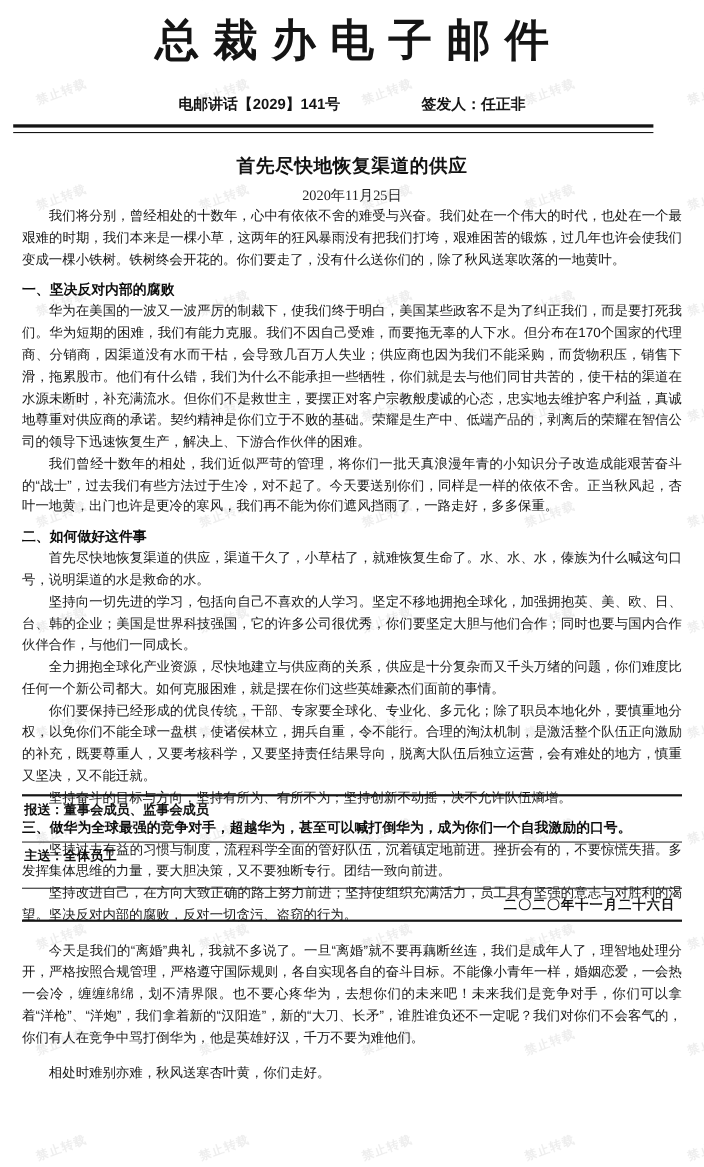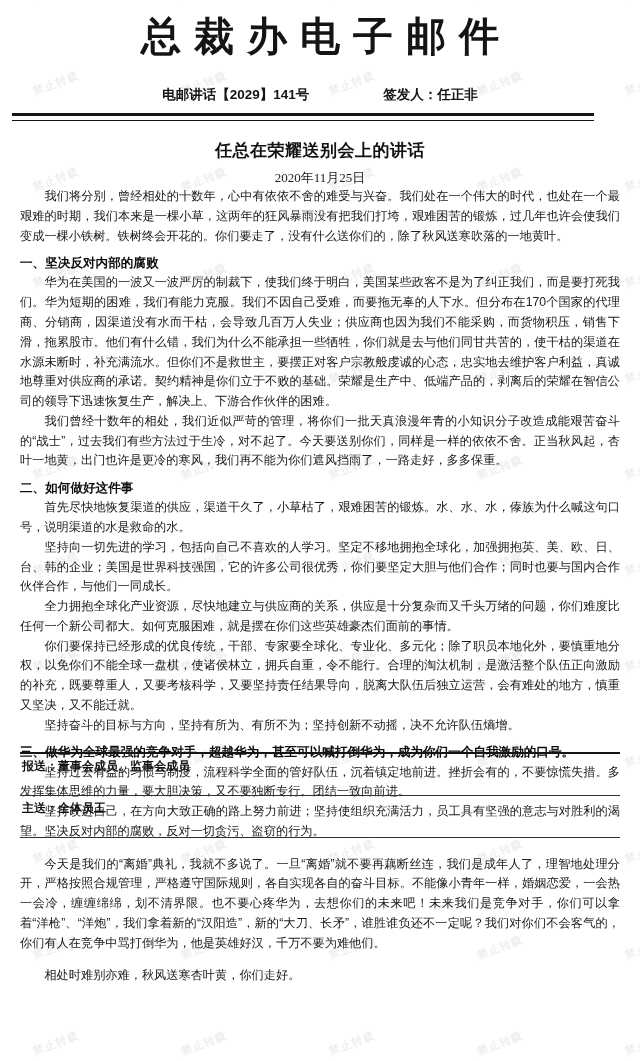--- a/index.html
+++ b/index.html
@@ -225,47 +225,48 @@
   <div class="masthead">
     <div class="masthead-title">总裁办电子邮件</div>
     <div class="docline">
       <span>电邮讲话【2029】141号</span>
       <span>签发人：任正非</span>
     </div>
   </div>
 
   <div class="rule-top"></div>
 
-  <div class="doc-title">任总在荣耀送别会上的讲话</div>
+  <div class="doc-title">首先尽快地恢复渠道的供应</div>
   <div class="doc-date">2020年11月25日</div>
 
   <div class="body-wrap">
 
     <p class="para">我们将分别，曾经相处的十数年，心中有依依不舍的难受与兴奋。我们处在一个伟大的时代，也处在一个最艰难的时期，我们本来是一棵小草，这两年的狂风暴雨没有把我们打垮，艰难困苦的锻炼，过几年也许会使我们变成一棵小铁树。铁树终会开花的。你们要走了，没有什么送你们的，除了秋风送寒吹落的一地黄叶。</p>
 
     <h2 class="section">一、坚决反对内部的腐败</h2>
     <p class="para">华为在美国的一波又一波严厉的制裁下，使我们终于明白，美国某些政客不是为了纠正我们，而是要打死我们。华为短期的困难，我们有能力克服。我们不因自己受难，而要拖无辜的人下水。但分布在170个国家的代理商、分销商，因渠道没有水而干枯，会导致几百万人失业；供应商也因为我们不能采购，而货物积压，销售下滑，拖累股市。他们有什么错，我们为什么不能承担一些牺牲，你们就是去与他们同甘共苦的，使干枯的渠道在水源未断时，补充满流水。但你们不是救世主，要摆正对客户宗教般虔诚的心态，忠实地去维护客户利益，真诚地尊重对供应商的承诺。契约精神是你们立于不败的基础。荣耀是生产中、低端产品的，剥离后的荣耀在智信公司的领导下迅速恢复生产，解决上、下游合作伙伴的困难。</p>
     <p class="para">我们曾经十数年的相处，我们近似严苛的管理，将你们一批天真浪漫年青的小知识分子改造成能艰苦奋斗的“战士”，过去我们有些方法过于生冷，对不起了。今天要送别你们，同样是一样的依依不舍。正当秋风起，杏叶一地黄，出门也许是更冷的寒风，我们再不能为你们遮风挡雨了，一路走好，多多保重。</p>
 
     <h2 class="section">二、如何做好这件事</h2>
-    <p class="para">首先尽快地恢复渠道的供应，渠道干久了，小草枯了，艰难困苦的锻炼。水、水、水，傣族为什么喊这句口号，说明渠道的水是救命的水。</p>
+    <p class="para">首先尽快地恢复渠道的供应，渠道干久了，小草枯了，就难恢复生命了。水、水、水，傣族为什么喊这句口号，说明渠道的水是救命的水。</p>
     <p class="para">坚持向一切先进的学习，包括向自己不喜欢的人学习。坚定不移地拥抱全球化，加强拥抱英、美、欧、日、台、韩的企业；美国是世界科技强国，它的许多公司很优秀，你们要坚定大胆与他们合作；同时也要与国内合作伙伴合作，与他们一同成长。</p>
     <p class="para">全力拥抱全球化产业资源，尽快地建立与供应商的关系，供应是十分复杂而又千头万绪的问题，你们难度比任何一个新公司都大。如何克服困难，就是摆在你们这些英雄豪杰们面前的事情。</p>
     <p class="para">你们要保持已经形成的优良传统，干部、专家要全球化、专业化、多元化；除了职员本地化外，要慎重地分权，以免你们不能全球一盘棋，使诸侯林立，拥兵自重，令不能行。合理的淘汰机制，是激活整个队伍正向激励的补充，既要尊重人，又要考核科学，又要坚持责任结果导向，脱离大队伍后独立运营，会有难处的地方，慎重又坚决，又不能迁就。</p>
     <p class="para">坚持奋斗的目标与方向，坚持有所为、有所不为；坚持创新不动摇，决不允许队伍熵增。</p>
 
     <h2 class="section">三、做华为全球最强的竞争对手，超越华为，甚至可以喊打倒华为，成为你们一个自我激励的口号。</h2>
     <p class="para">坚持过去有益的习惯与制度，流程科学全面的管好队伍，沉着镇定地前进。挫折会有的，不要惊慌失措。多发挥集体思维的力量，要大胆决策，又不要独断专行。团结一致向前进。</p>
     <p class="para">坚持改进自己，在方向大致正确的路上努力前进；坚持使组织充满活力，员工具有坚强的意志与对胜利的渴望。坚决反对内部的腐败，反对一切贪污、盗窃的行为。</p>
     <div class="spacer-md"></div>
     <p class="para">今天是我们的“离婚”典礼，我就不多说了。一旦“离婚”就不要再藕断丝连，我们是成年人了，理智地处理分开，严格按照合规管理，严格遵守国际规则，各自实现各自的奋斗目标。不能像小青年一样，婚姻恋爱，一会热一会冷，缠缠绵绵，划不清界限。也不要心疼华为，去想你们的未来吧！未来我们是竞争对手，你们可以拿着“洋枪”、“洋炮”，我们拿着新的“汉阳造”，新的“大刀、长矛”，谁胜谁负还不一定呢？我们对你们不会客气的，你们有人在竞争中骂打倒华为，他是英雄好汉，千万不要为难他们。</p>
 
     <div class="spacer-md"></div>
     <p class="closing">相处时难别亦难，秋风送寒杏叶黄，你们走好。</p>
   </div>
 
   <div class="footer">
     <div class="footer-rule-top"></div>
     <div class="footer-row">报送：董事会成员、监事会成员</div>
     <div class="footer-row">主送：全体员工</div>
+    <div class="footer-row dateline">二〇二〇年十一月二十六日</div>
   </div>
 
 </div>
 
 </body></html>

